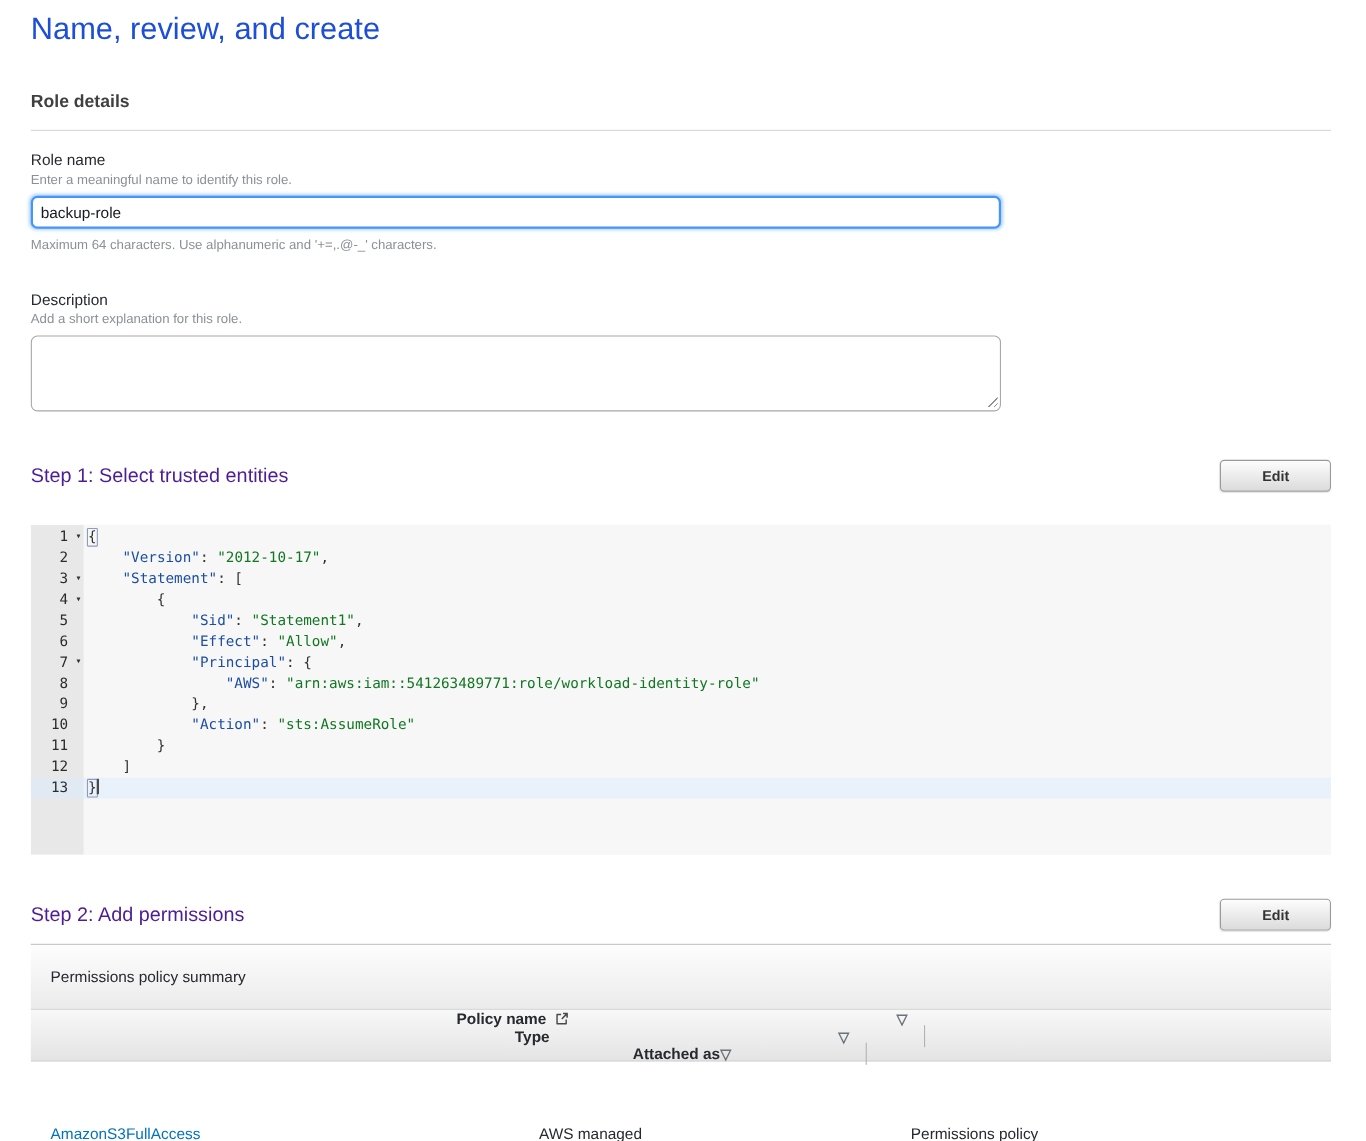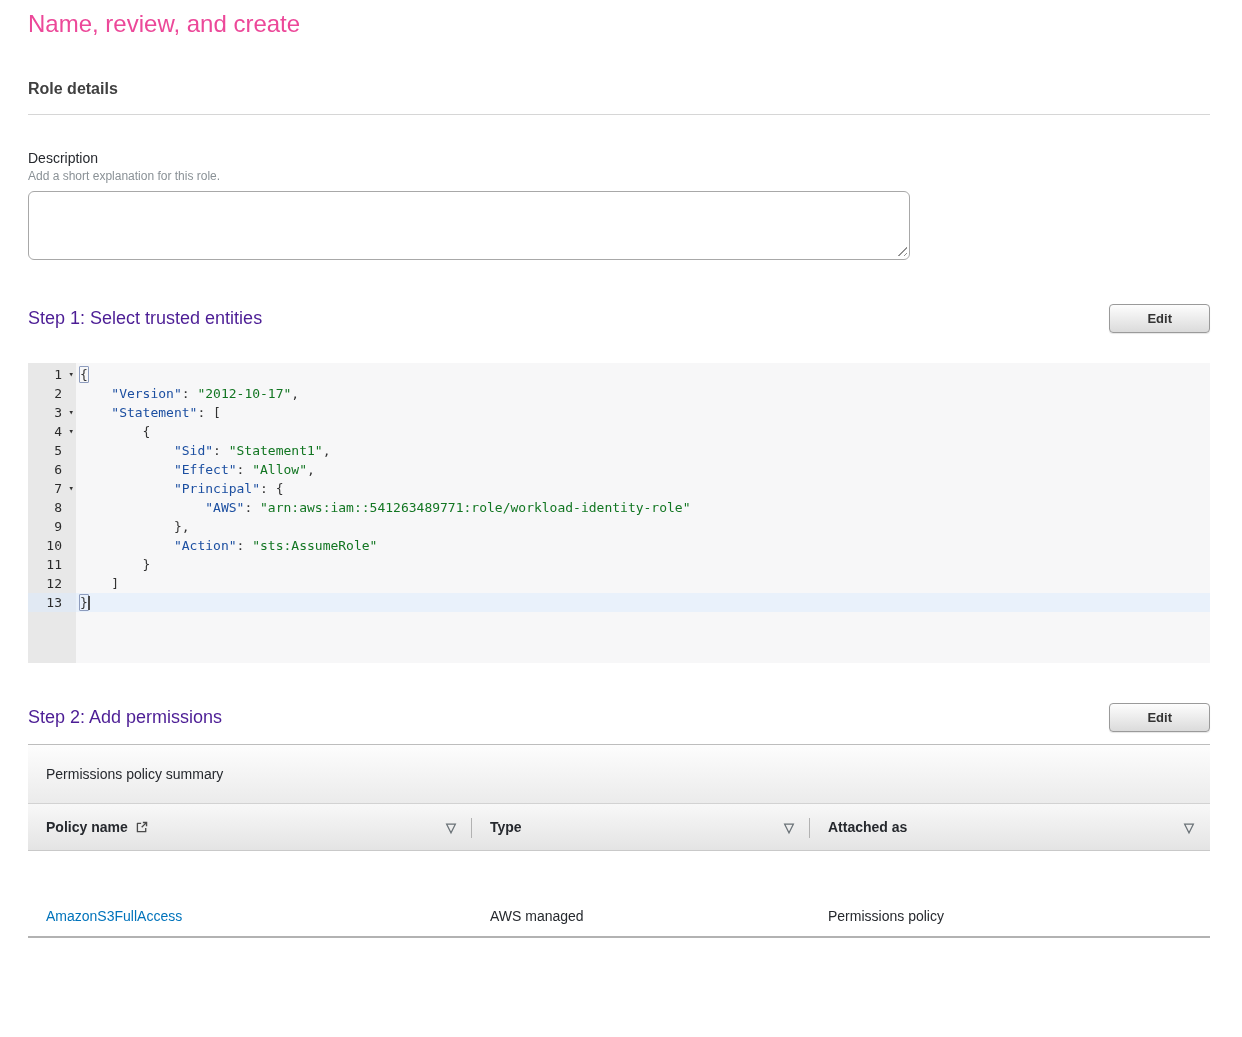--- a/index.html
+++ b/index.html
@@ -1,21 +1,21 @@
 <!DOCTYPE html>
 <html><head>
 <meta charset="utf-8">
 <title>Name, review, and create</title>
 <style>
   * { box-sizing: border-box; }
   html,body { margin:0; padding:0; background:#fff; color:#16191f;
     font-family:"Liberation Sans", sans-serif; }
   .container { width:1242px; padding:10px 32px 20px 28px; }
 
-  .page-title { font-size:24px; font-weight:400; margin:0; color:#ec4899; }
+  .page-title { font-size:28px; font-weight:400; margin:0; color:#1d4ed8; }
 
   .section-heading { margin-top:42px; font-size:16px; font-weight:700; color:#404040; }
   .divider { border:none; border-top:1px solid #d6d6d6; margin:16px 0 0 0; }
 
   .field { margin-top:18px; }
   .field-desc { margin-top:35px; }
   .field-label { font-size:14px; color:#26292e; }
   .field-help { font-size:12px; color:#8a9196; margin-top:3px; }
   .field-hint { font-size:12px; color:#8a9196; margin-top:7px; }
 
@@ -62,21 +62,21 @@
   .ed-row.active .ed-num { background:#e1e9f3; }
   .ed-caret { display:inline-block; width:2px; height:14px; background:#4a4a4a;
     vertical-align:middle; margin-top:-2px; }
 
   
   .panel { margin-top:12px; border-top:1px solid #bdbdbd; }
   .panel-header { height:58px; display:flex; align-items:center; padding-left:18px;
     background:linear-gradient(#fdfdfd,#ebebeb); font-size:14px; color:#26292e; }
   .tbl-header { display:flex; height:48px; align-items:center;
     background:linear-gradient(#f8f8f8,#e4e4e4);
-    border-top:1px solid #d2d2d2; border-bottom:1px solid #c9c9c9; }
+    border-top:1px solid #d2d2d2; border-bottom:1px solid #c9c9c9;flex-direction:column; }
   .th { position:relative; height:100%; display:flex; align-items:center;
     padding-left:18px; font-size:14px; font-weight:700; color:#26292e; }
   .th-1 { width:444px; } .th-2 { width:338px; } .th-3 { flex:1; }
   .th .col-sep { position:absolute; right:0; top:14px; height:20px;
     border-left:1px solid #b2b2b2; }
   .filter-icon { margin-left:auto; margin-right:16px; color:#6b7378; font-size:13px;
     cursor:pointer; }
   .link-icon { margin-left:7px; display:inline-flex; }
   .tbl-row { display:flex; height:43px; align-items:center; font-size:14px;
     border-bottom:2px solid #b2b2b2; color:#26292e;margin-top:44px; }
@@ -87,20 +87,26 @@
 </head>
 <body>
 
 <div class="container">
 
   <h1 class="page-title">Name, review, and create</h1>
 
   <div class="section-heading">Role details</div>
   <hr class="divider">
 
+  <div class="field">
+    <div class="field-label">Role name</div>
+    <div class="field-help">Enter a meaningful name to identify this role.</div>
+    <input class="role-name-input" type="text" value="backup-role" style="">
+    <div class="field-hint">Maximum 64 characters. Use alphanumeric and '+=,.@-_' characters.</div>
+  </div>
 
   <div class="field field-desc">
     <div class="field-label">Description</div>
     <div class="field-help">Add a short explanation for this role.</div>
     <div class="desc-wrap">
       <textarea class="desc-textarea" style=""></textarea>
       <span class="resize-grip"></span>
     </div>
   </div>
 

